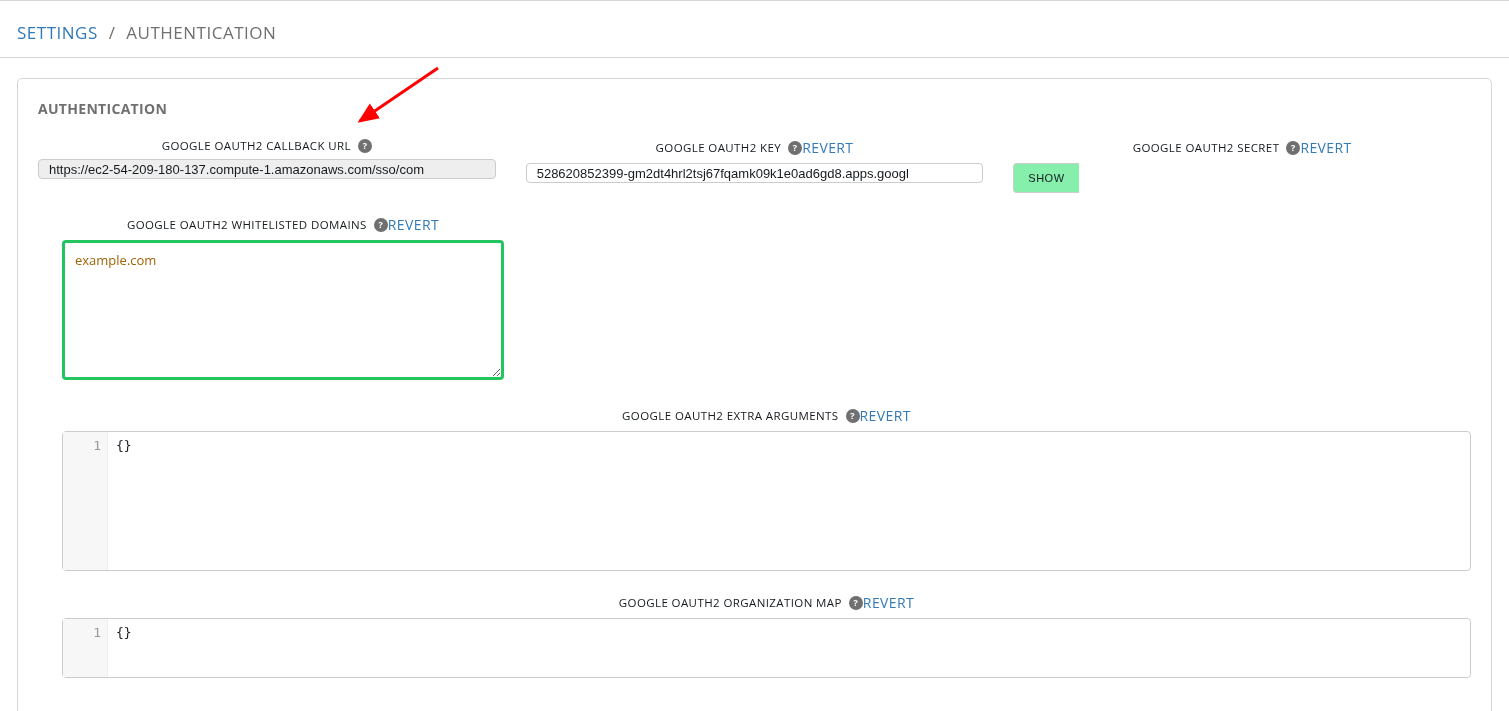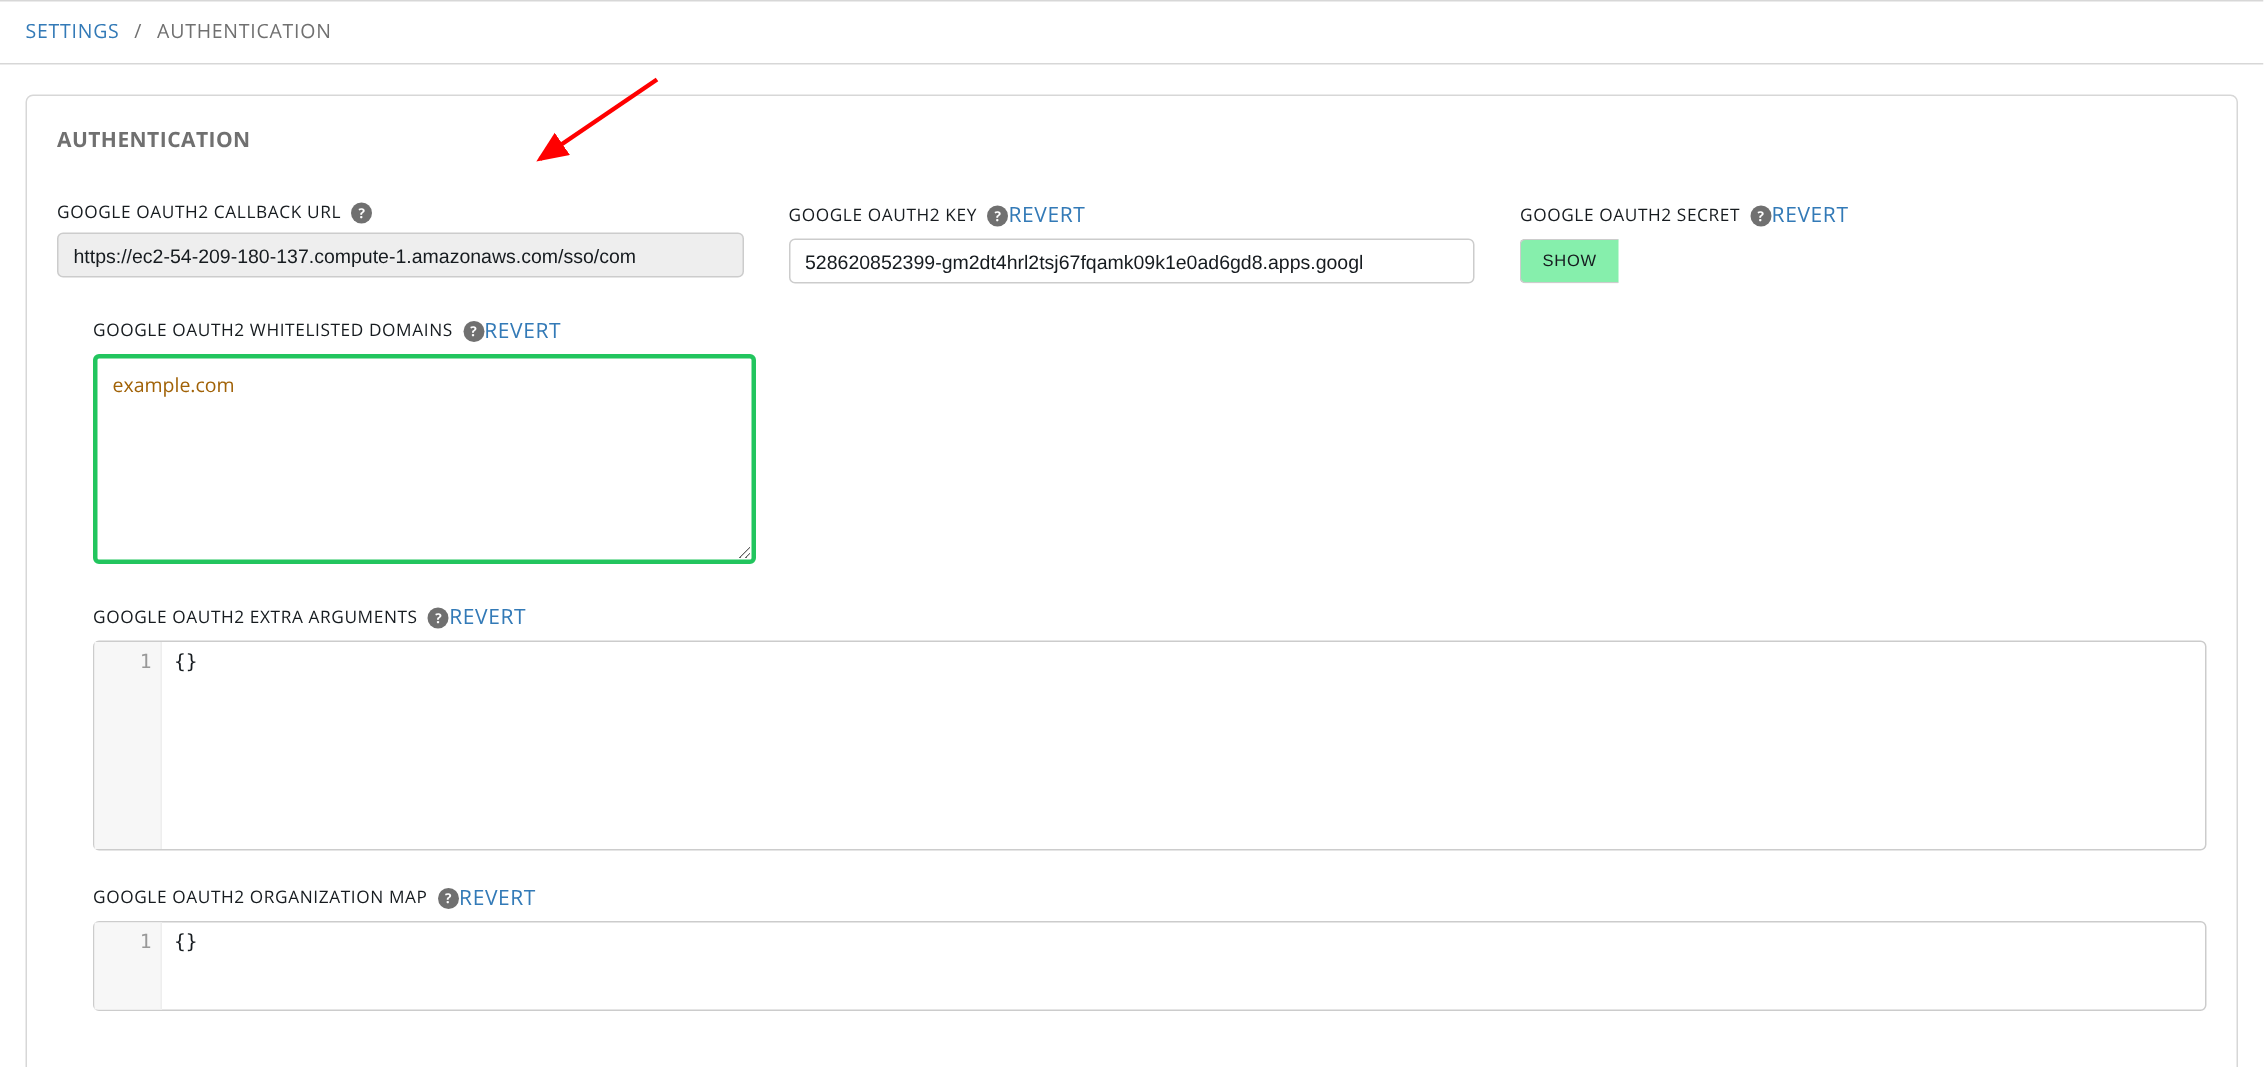--- a/index.html
+++ b/index.html
@@ -7,22 +7,22 @@
     margin: 0;
     padding: 0;
     font-family: "Open Sans", "Helvetica Neue", Arial, sans-serif;
     font-size: 13px;
     color: #161b1f;
     background: #fff;
   }
   .breadcrumb-bar {
     border-top: 1px solid #d7d7d7;
     border-bottom: 1px solid #d7d7d7;
-    padding: 10px 17px 13px 17px;
-    font-size: 13px;
+    padding: 20px 17px 13px 17px;
+    font-size: 17px;
     letter-spacing: .5px;
   }
   .breadcrumb-bar .bc-link {
     color: #337ab7;
     text-transform: uppercase;
     cursor: pointer;
   }
   .breadcrumb-bar .bc-sep {
     color: #707070;
     padding: 0 6px;
@@ -73,24 +73,23 @@
   .form-row {
     display: flex;
     gap: 30px;
     margin-bottom: 22px;
   }
   .form-col {
     flex: 1;
   }
   .label-row {
     display: flex;
-    justify-content: flex-start;
+    justify-content: center;
     align-items: center;
     margin-bottom: 6px;
-    margin-top: 11px;
   }
   .field-label {
     font-size: 11.5px;
     letter-spacing: .4px;
     color: #161b1f;
     text-transform: uppercase;
     display: inline-flex;
     align-items: center;
     gap: 7px;
   }
@@ -108,21 +107,21 @@
   }
   .revert-link {
     font-size: 14px;
     letter-spacing: .4px;
     color: #337ab7;
     text-transform: uppercase;
     cursor: pointer;
   }
   .text-input {
     width: 100%;
-    height: 30px;
+    height: 20px;
     border: 1px solid #ccc;
     border-radius: 4px;
     padding: 0 10px;
     font-size: 13px;
     color: #161b1f;
     background: #fff;
   }
   .text-input[disabled] {
     background: #eee;
   }

